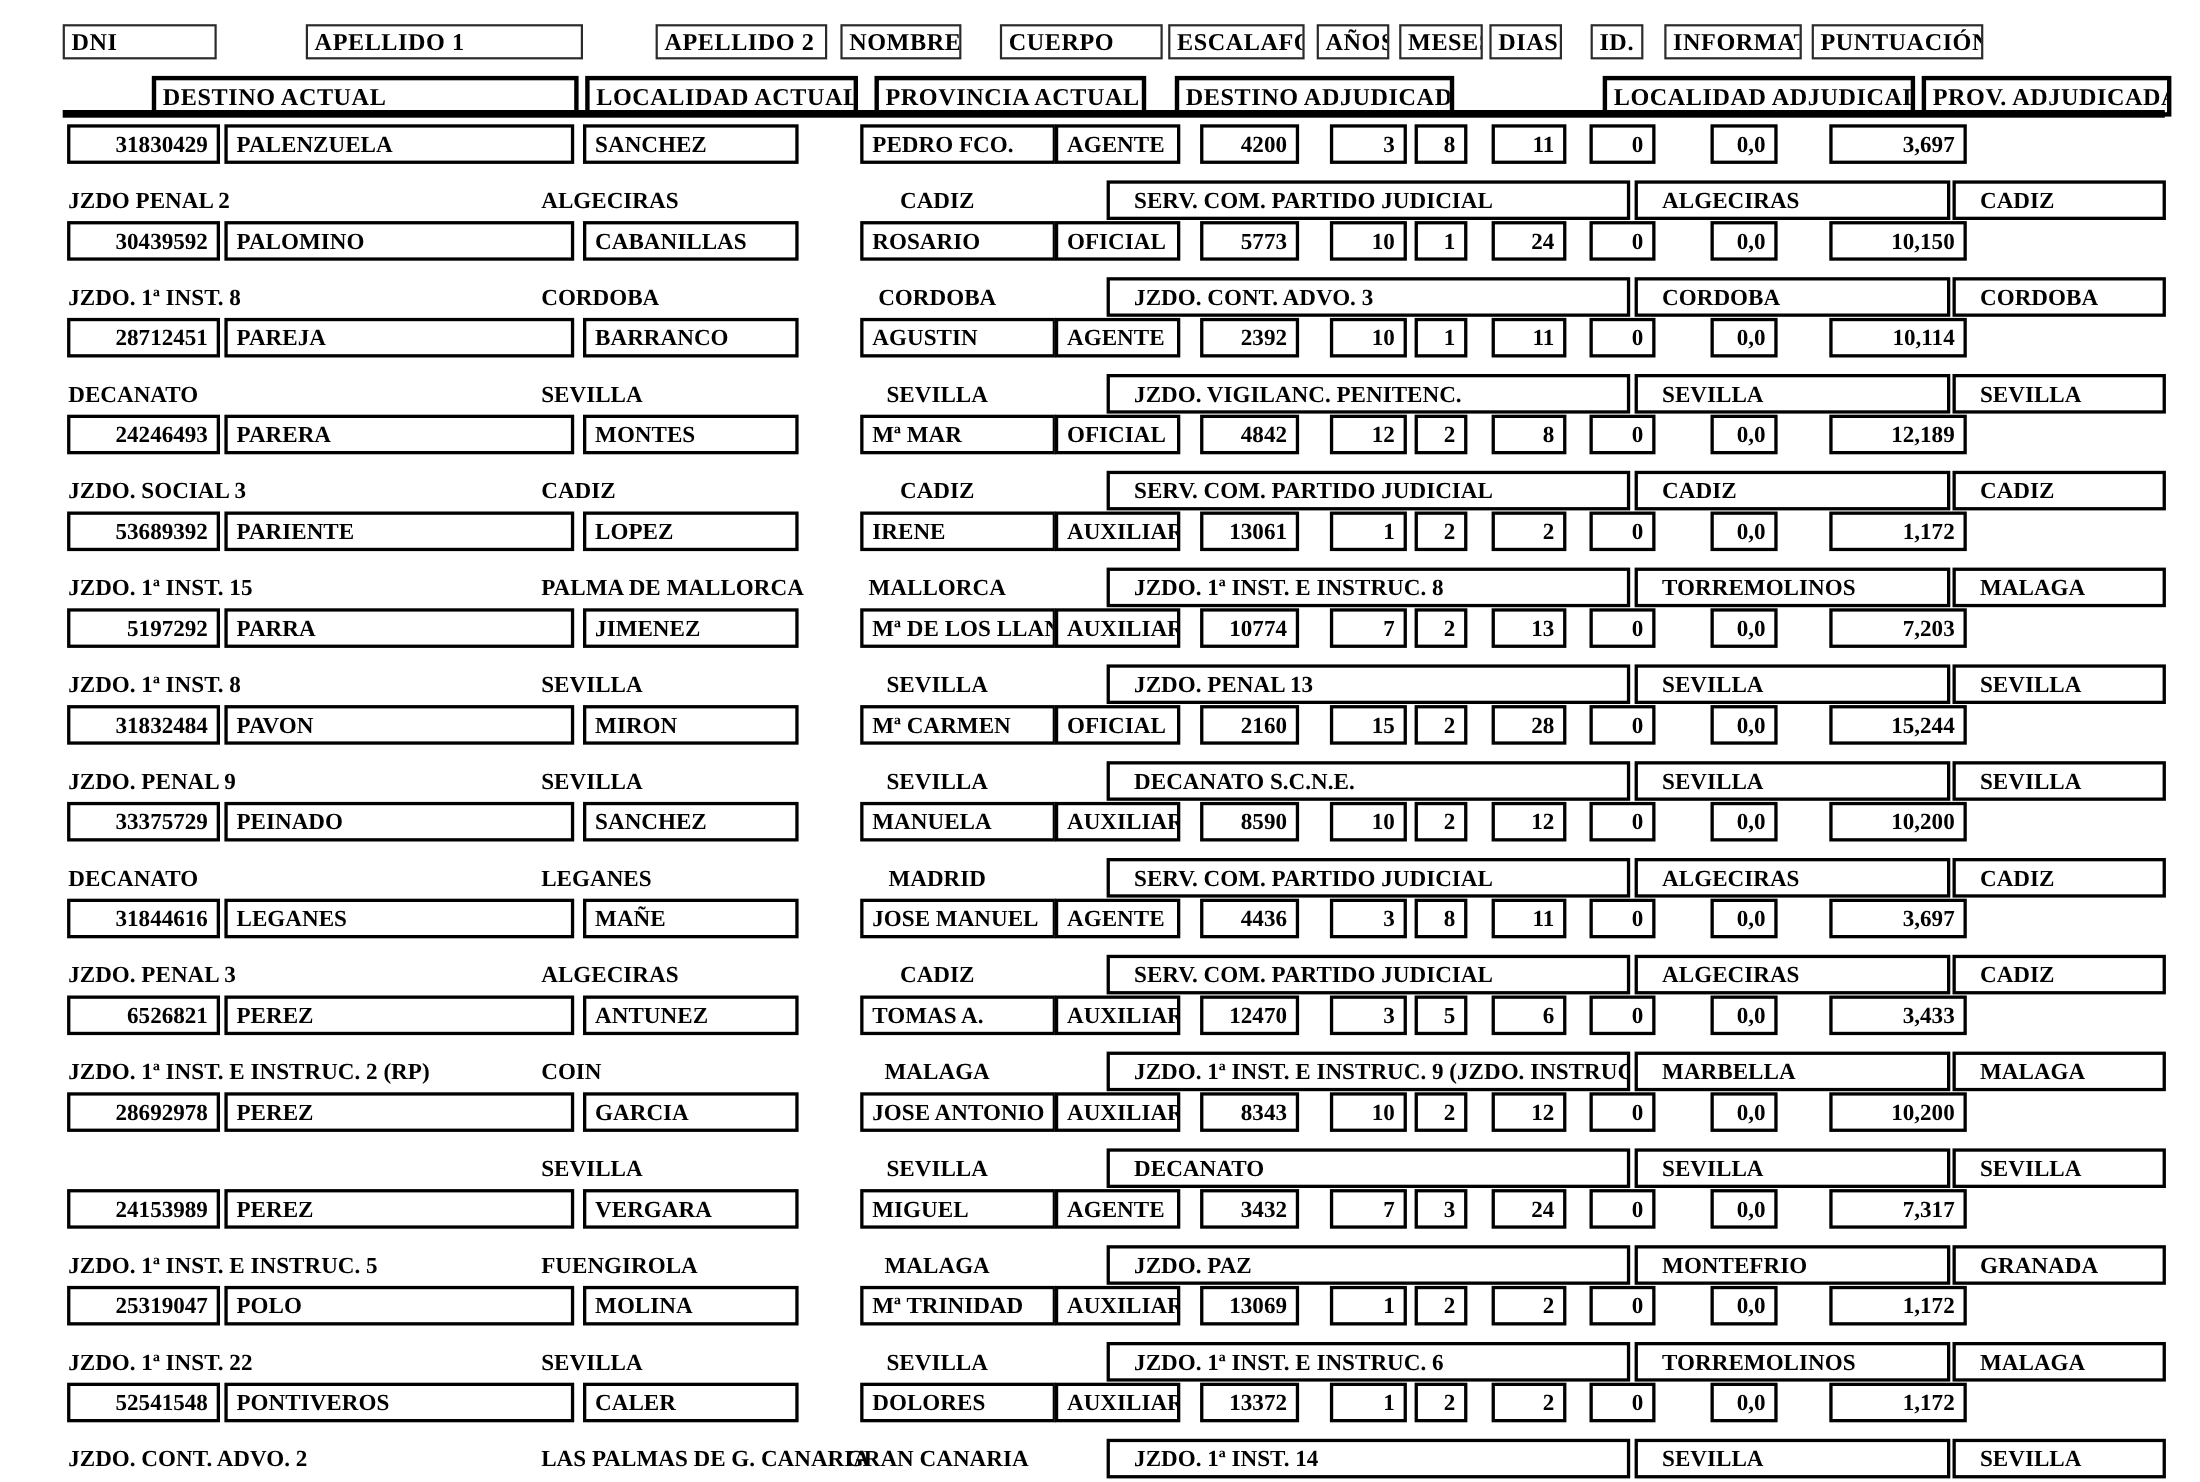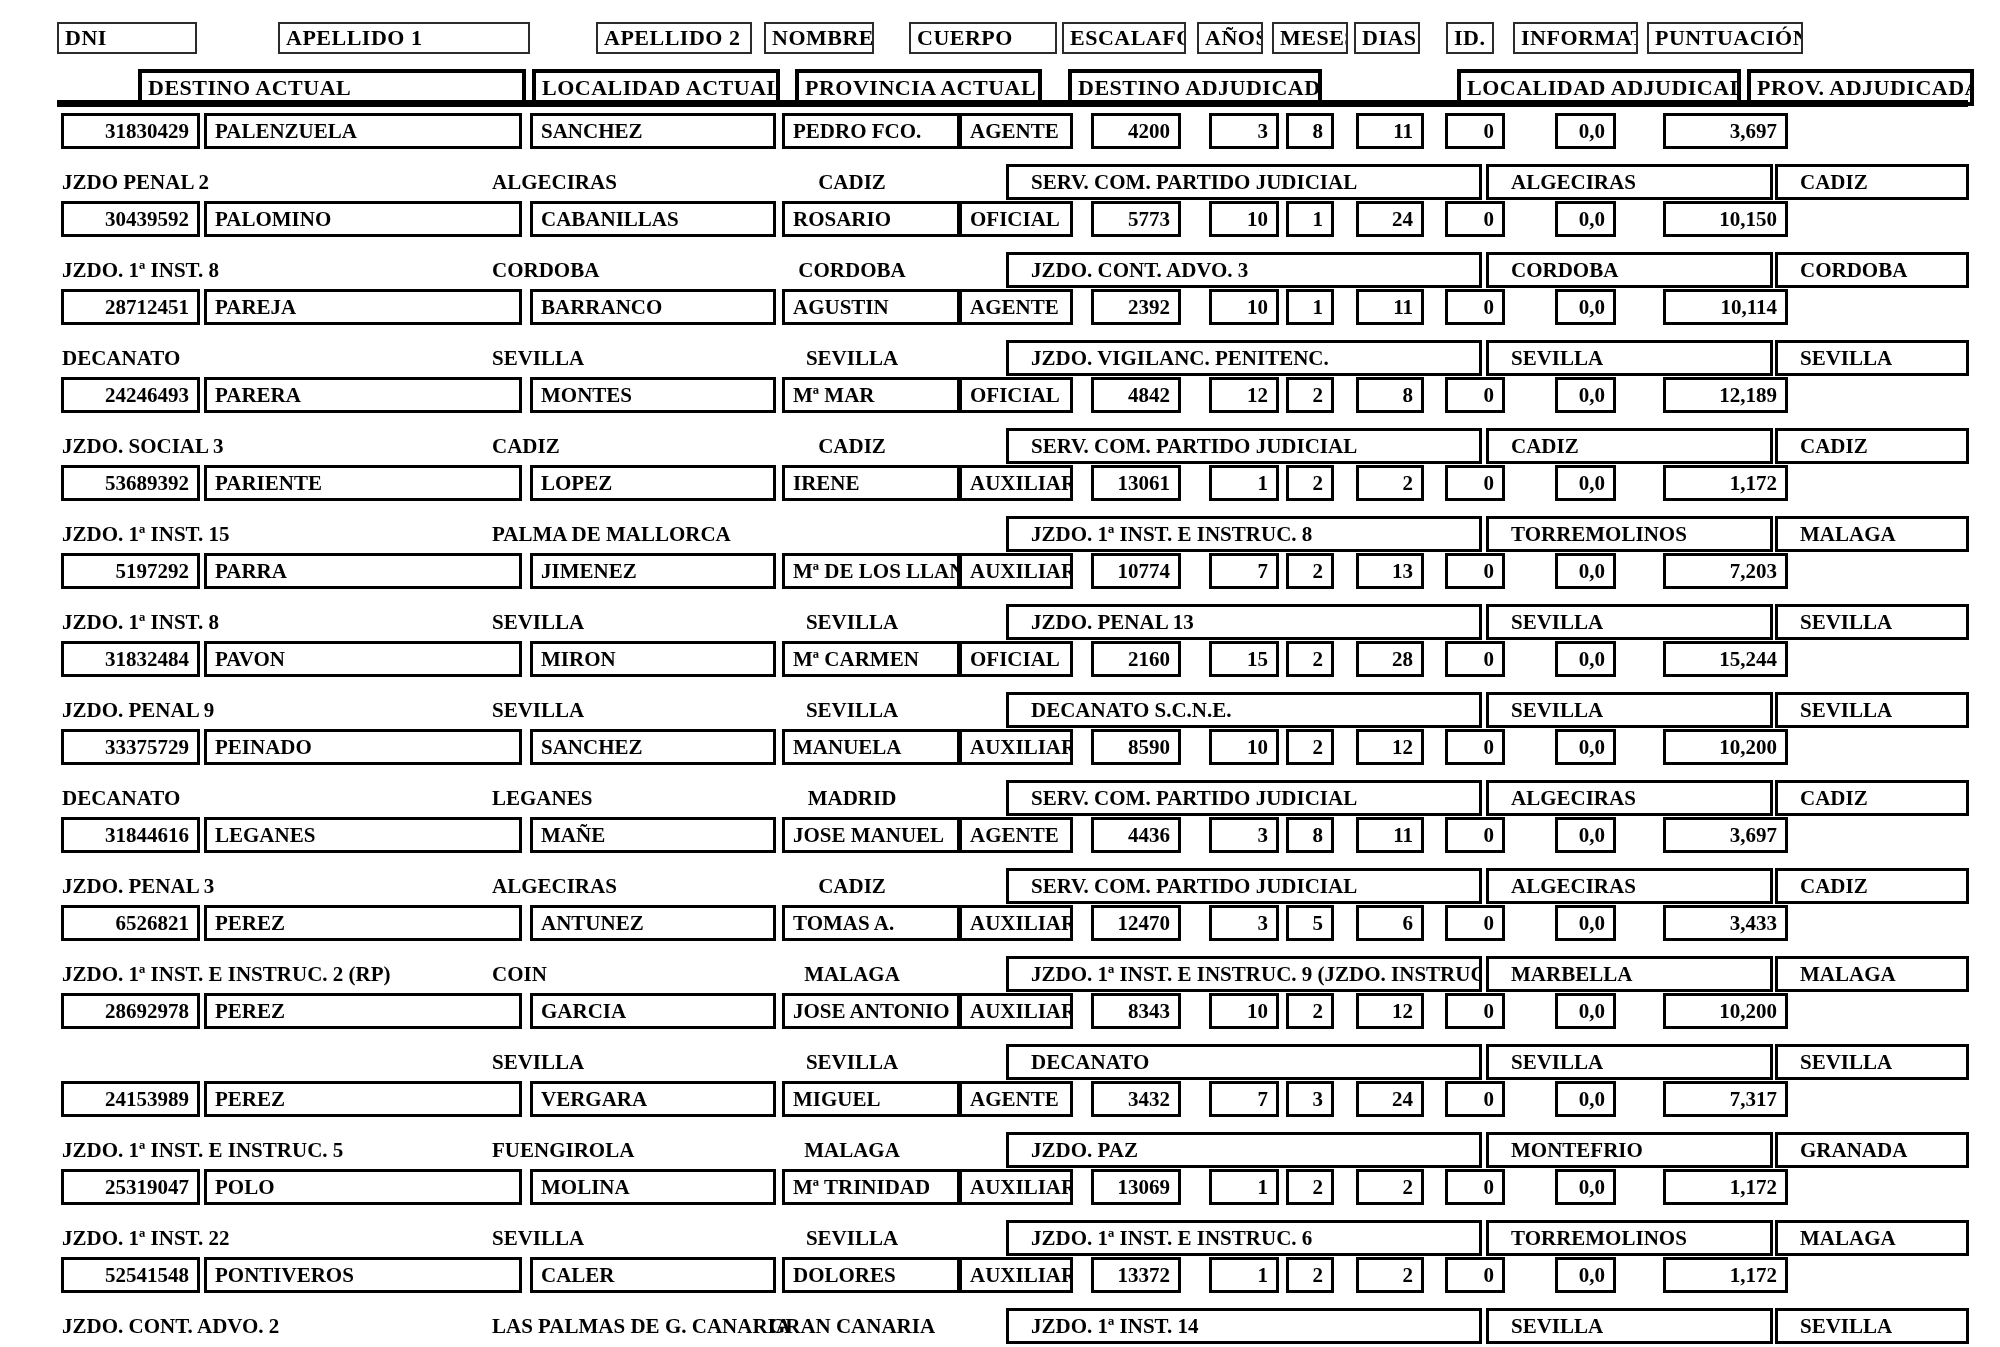--- a/index.html
+++ b/index.html
@@ -45,21 +45,21 @@
   
   .h-dni{left:45px;width:140px}.h-ap1{left:266px;width:252px}.h-ap2{left:584px;width:156px}
   .h-nom{left:752px;width:110px}.h-cue{left:897px;width:148px}.h-esc{left:1050px;width:124px}
   .h-anos{left:1185px;width:66px}.h-mes{left:1260px;width:76px}.h-dias{left:1342px;width:66px}
   .h-id{left:1434px;width:48px}.h-inf{left:1501px;width:125px}.h-pun{left:1635px;width:156px}
   
   .h-dact{left:126px;width:388px}.h-lact{left:520px;width:248px}.h-pact{left:783px;width:247px}
   .h-dadj{left:1056px;width:254px}.h-ladj{left:1445px;width:284px}.h-padj{left:1735px;width:227px}
 
   
-  .c-dni{left:49px;width:139px}.c-ap1{left:192px;width:318px}.c-ap2{left:518px;width:246px}
+  .c-dni{left:49px;width:139px}.c-ap1{left:192px;width:318px}.c-ap2{left:518px;width:196px}
   .c-nom{left:770px;width:178px}.c-cue{left:947px;width:114px}.c-esc{left:1079px;width:90px}
   .c-anos{left:1197px;width:70px}.c-mes{left:1274px;width:48px}.c-dias{left:1344px;width:68px}
   .c-id{left:1433px;width:60px}.c-inf{left:1543px;width:61px}.c-pun{left:1651px;width:125px}
 
   
   .c-dact{left:50px;width:420px}.c-lact{left:480px;width:290px}.c-pact{left:680px;width:320px}
   .c-dadj{left:994px;width:476px}.c-ladj{left:1474px;width:287px}.c-padj{left:1763px;width:194px}
 </style>
 </head>
 <body>
@@ -191,20 +191,21 @@
     <div class="cell num c-anos">1</div>
     <div class="cell num c-mes">2</div>
     <div class="cell num c-dias">2</div>
     <div class="cell num c-id">0</div>
     <div class="cell num c-inf">0,0</div>
     <div class="cell num c-pun">1,172</div>
   </div>
   <div class="drow">
     <div class="txt c-dact">JZDO. 1ª INST. 15</div>
     <div class="txt c-lact">PALMA DE MALLORCA</div>
+    <div class="txt ctr c-pact">MALLORCA</div>
     <div class="cell c-dadj">JZDO. 1ª INST. E INSTRUC. 8</div>
     <div class="cell c-ladj">TORREMOLINOS</div>
     <div class="cell c-padj">MALAGA</div>
   </div>
 
   <div class="prow">
     <div class="cell num c-dni">5197292</div>
     <div class="cell c-ap1">PARRA</div>
     <div class="cell c-ap2">JIMENEZ</div>
     <div class="cell c-nom">Mª DE LOS LLAN</div>

